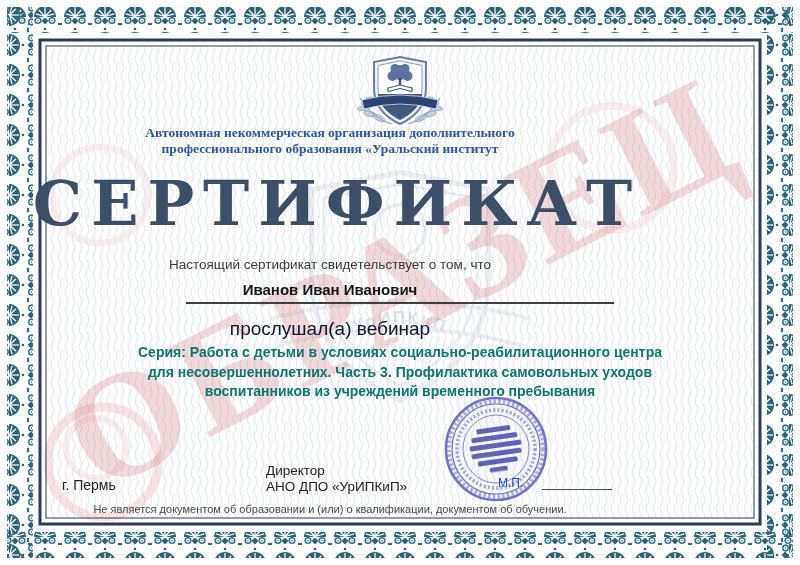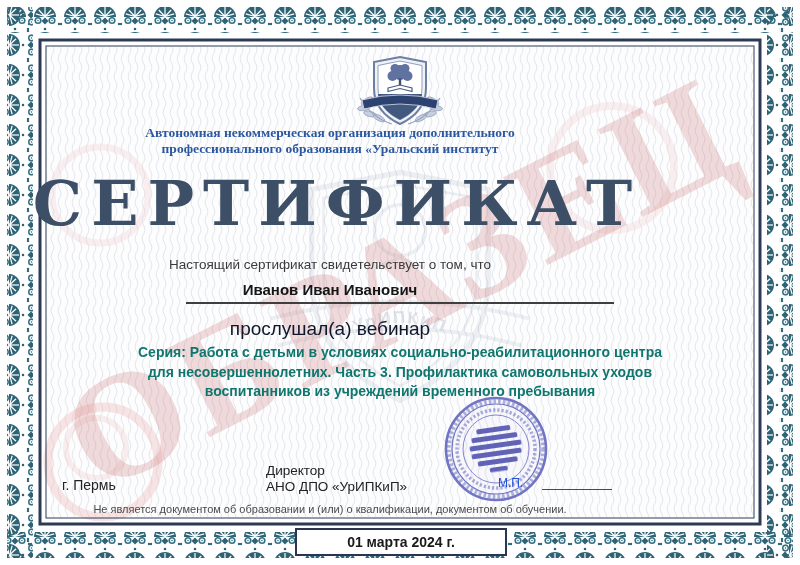--- a/index.html
+++ b/index.html
@@ -203,17 +203,14 @@
     <div class="signer">
       <div>Директор</div>
       <div>АНО ДПО «УрИПКиП»</div>
     </div>
     <div class="mp">М.П.</div>
     <div class="sig-line"></div>
 
     <div class="disclaimer">Не является документом об образовании и (или) о квалификации, документом об обучении.</div>
   </div>
 
-  <div class="date-box">
-    <span>01 марта 2024 г.</span>
-  </div>
 
 </div>
 
 </body></html>

